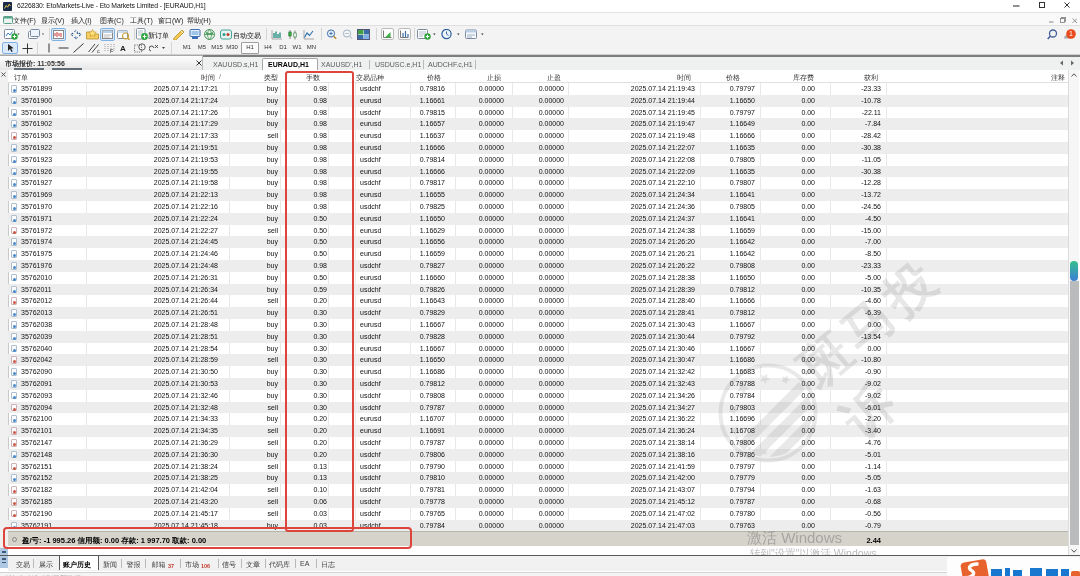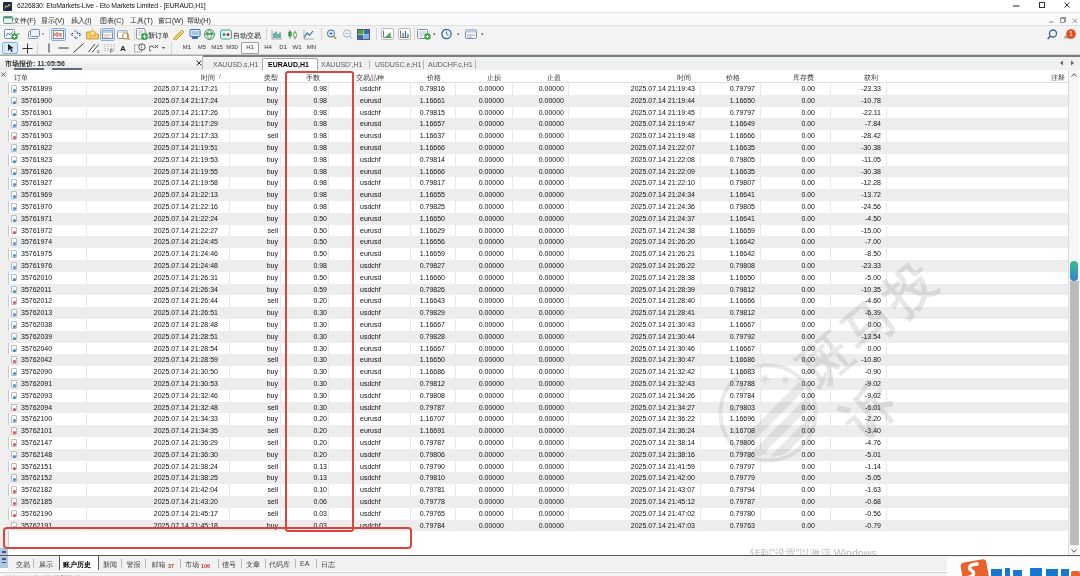--- a/index.html
+++ b/index.html
@@ -894,20 +894,27 @@
       <i class="l" style="left:352.5px">usdchf</i>
       <i class="r " style="left:307.5px;width:130px">0.79784</i>
       <i class="r " style="left:366.5px;width:130px">0.00000</i>
       <i class="r " style="left:426.5px;width:130px">0.00000</i>
       <i class="r " style="left:557.5px;width:130px">2025.07.14 21:47:03</i>
       <i class="r " style="left:617.5px;width:130px">0.79763</i>
       <i class="r " style="left:677.5px;width:130px">0.00</i>
       <i class="r " style="left:743.5px;width:130px">-0.79</i>
     </div>
 
+<div id="sumbar">
+ <svg style="left:4px;top:5px" width="5" height="5" viewBox="0 0 5 5">
+        <circle cx="2.5" cy="2.5" r="2" fill="none" stroke="#777" stroke-width="0.8"></circle>
+      </svg>
+ <i class="l" style="left:14.5px;top:3.5px;font-weight:bold">盈/亏: -1 995.26  信用额: 0.00  存款: 1 997.70  取款: 0.00</i>
+ <i class="r" style="left:743.5px;width:130px;top:3.5px;font-weight:bold">2.44</i>
+</div>
 
 <svg style="left:716px;top:361px;opacity:0.12" width="104" height="104" viewBox="0 0 104 104">
 <defs>
         <clipPath id="wc">
           <circle cx="52" cy="52" r="44"></circle>
         </clipPath>
       </defs>
 <circle cx="52" cy="52" r="47.5" fill="none" stroke="#555" stroke-width="4"></circle>
 <g clip-path="url(#wc)" transform="rotate(-45 52 52)">
 <rect x="4" y="52" width="96" height="9.5" fill="#555"></rect>
@@ -918,20 +925,21 @@
 <g fill="#555" transform="rotate(-45 52 52)">
 <path d="M52 10 l2 4.2 4.6 0.5 -3.4 3.1 0.9 4.5 -4.1 -2.3 -4.1 2.3 0.9 -4.5 -3.4 -3.1 4.6 -0.5 z"></path>
 <path d="M30 20 l1.6 3.3 3.7 0.4 -2.7 2.5 0.7 3.6 -3.3 -1.8 -3.3 1.8 0.7 -3.6 -2.7 -2.5 3.7 -0.4 z"></path>
 <path d="M74 20 l1.6 3.3 3.7 0.4 -2.7 2.5 0.7 3.6 -3.3 -1.8 -3.3 1.8 0.7 -3.6 -2.7 -2.5 3.7 -0.4 z"></path>
 <path d="M16 36 l1.4 2.9 3.2 0.35 -2.4 2.2 0.6 3.2 -2.8 -1.6 -2.8 1.6 0.6 -3.2 -2.4 -2.2 3.2 -0.35 z"></path>
 <path d="M88 36 l1.4 2.9 3.2 0.35 -2.4 2.2 0.6 3.2 -2.8 -1.6 -2.8 1.6 0.6 -3.2 -2.4 -2.2 3.2 -0.35 z"></path>
 </g>
 <path d="M 20 76 A 40 40 0 0 0 52 92" fill="none" stroke="#555" stroke-width="3" stroke-dasharray="2.5 3"></path>
 </svg>
 <i style="left:805px;top:271px;width:200px;font-size:50px;letter-spacing:5px;color:rgba(70,70,70,0.13);transform:rotate(-40deg);transform-origin:center;font-weight:bold">斑马投诉</i>
+<i style="left:747px;top:529px;width:220px;font-size:15px;color:rgba(125,125,125,0.55)">激活 Windows</i>
 <i style="left:750px;top:547px;width:260px;font-size:10.5px;color:rgba(140,140,140,0.6)">转到"设置"以激活 Windows。</i>
 
 <em class="redbox" style="left:284.5px;top:70.5px;width:69px;height:461.5px"></em>
 <em class="redbox" style="left:2.5px;top:526.5px;width:409px;height:22px;border-radius:4px"></em>
 
 <div id="sb">
  <svg style="left:2.5px;top:2.5px" width="6" height="4" viewBox="0 0 6 4">
         <path d="M0.5 3.5 L3 0.8 L5.5 3.5" stroke="#555" stroke-width="1" fill="none"></path>
       </svg>
  <em style="left:1px;top:211px;width:9px;height:264px;background:#babbbc"></em>

